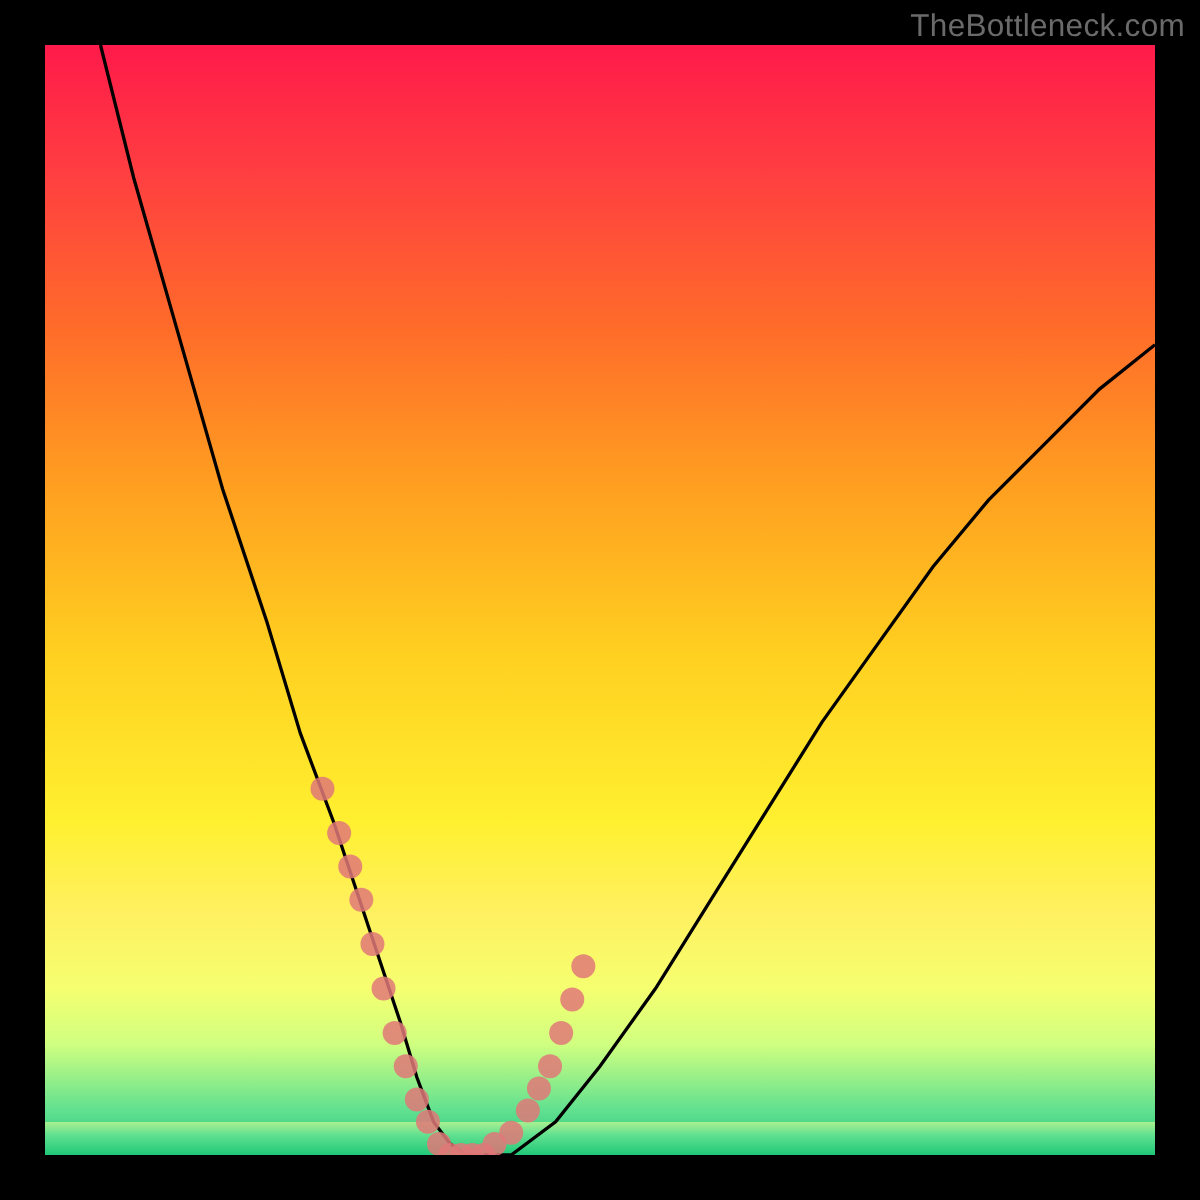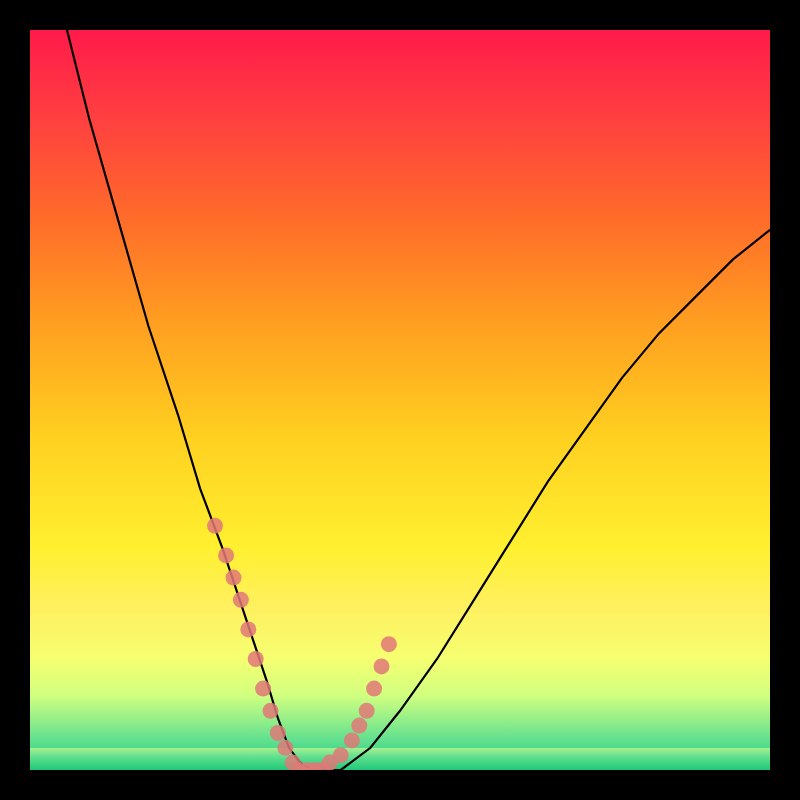--- a/index.html
+++ b/index.html
@@ -62,20 +62,21 @@
     top: 0;
     width: 100%;
     height: 100%;
   }
 </style>
 </head>
 <body>
 
 <div class="container">
 
+  <div class="watermark">TheBottleneck.com</div>
 
   <div class="plot-area">
     <div class="green-band"></div>
     <svg class="curve" viewBox="0 0 740 740" preserveAspectRatio="none">
       <g>
         <path id="curve-path" fill="none" stroke="#000" stroke-width="2.2" d="M37.0 0.0 L59.2 88.8 L88.8 192.4 L118.4 296.0 L148.0 384.8 L170.2 458.8 L192.4 518.0 L207.2 562.4 L222.0 606.8 L236.8 651.2 L247.9 688.2 L259.0 717.8 L270.1 732.6 L281.2 740.0 L310.8 740.0 L340.4 717.8 L370.0 680.8 L407.0 629.0 L444.0 569.8 L481.0 510.6 L518.0 451.4 L555.0 399.6 L592.0 347.8 L629.0 303.4 L666.0 266.4 L703.0 229.4 L740.0 199.8"></path>
       </g>
       <g id="marker-group">
           <circle cx="185.0" cy="495.8" r="8" fill="#e07878" fill-opacity="0.85"></circle>
           <circle cx="196.1" cy="525.4" r="8" fill="#e07878" fill-opacity="0.85"></circle>

